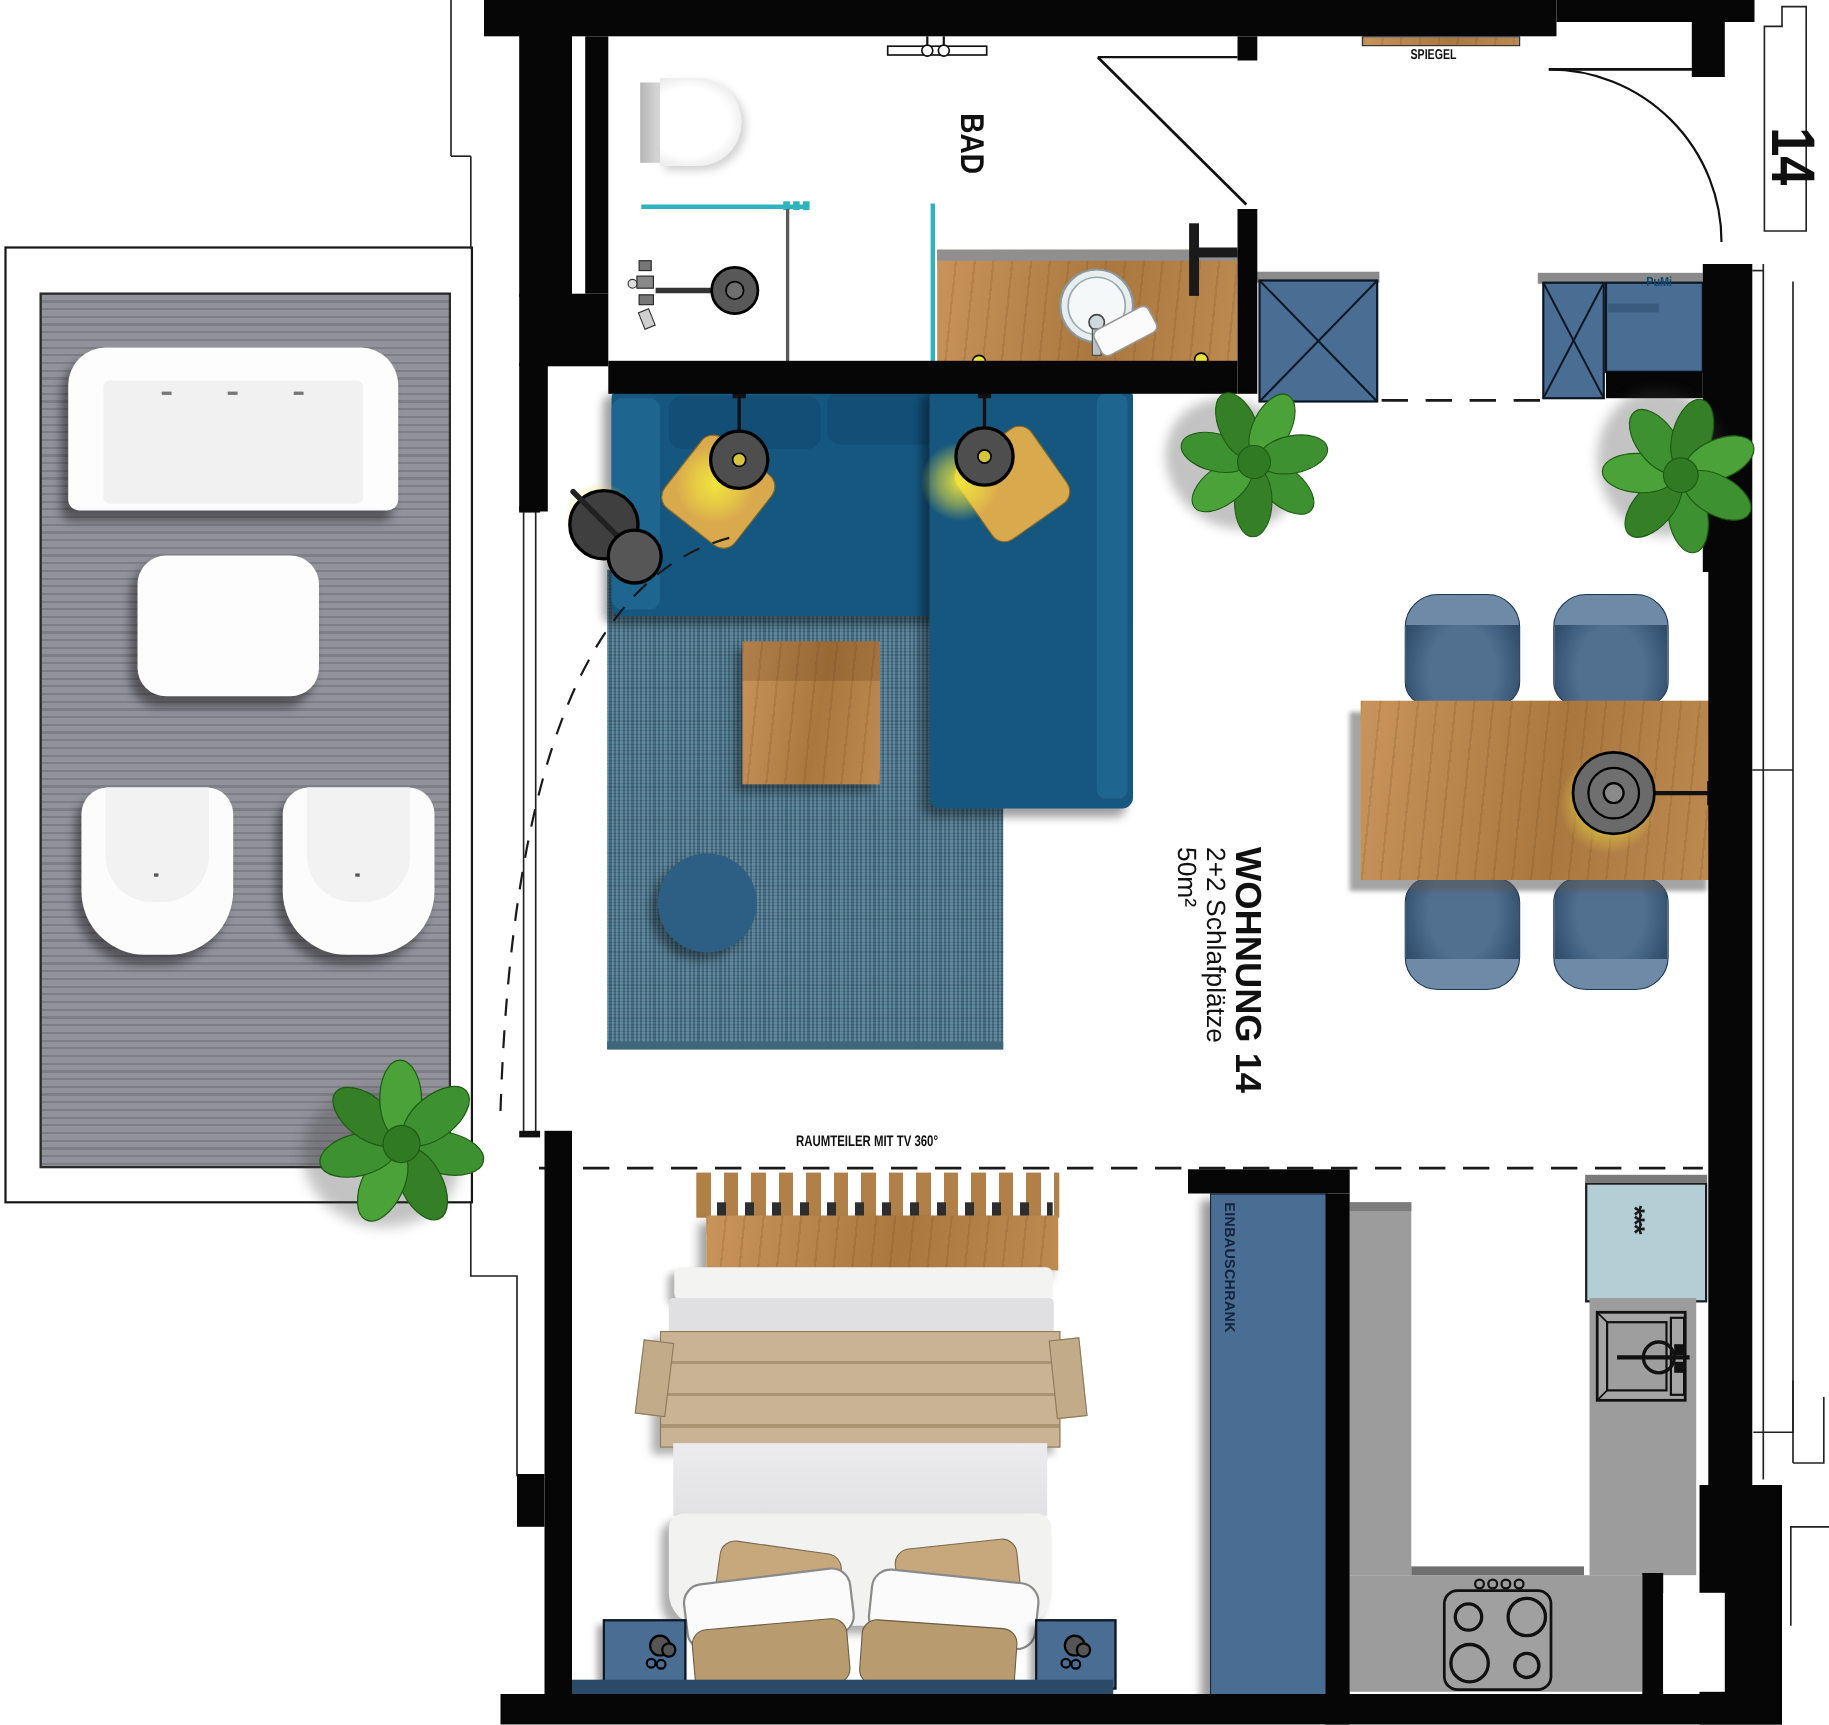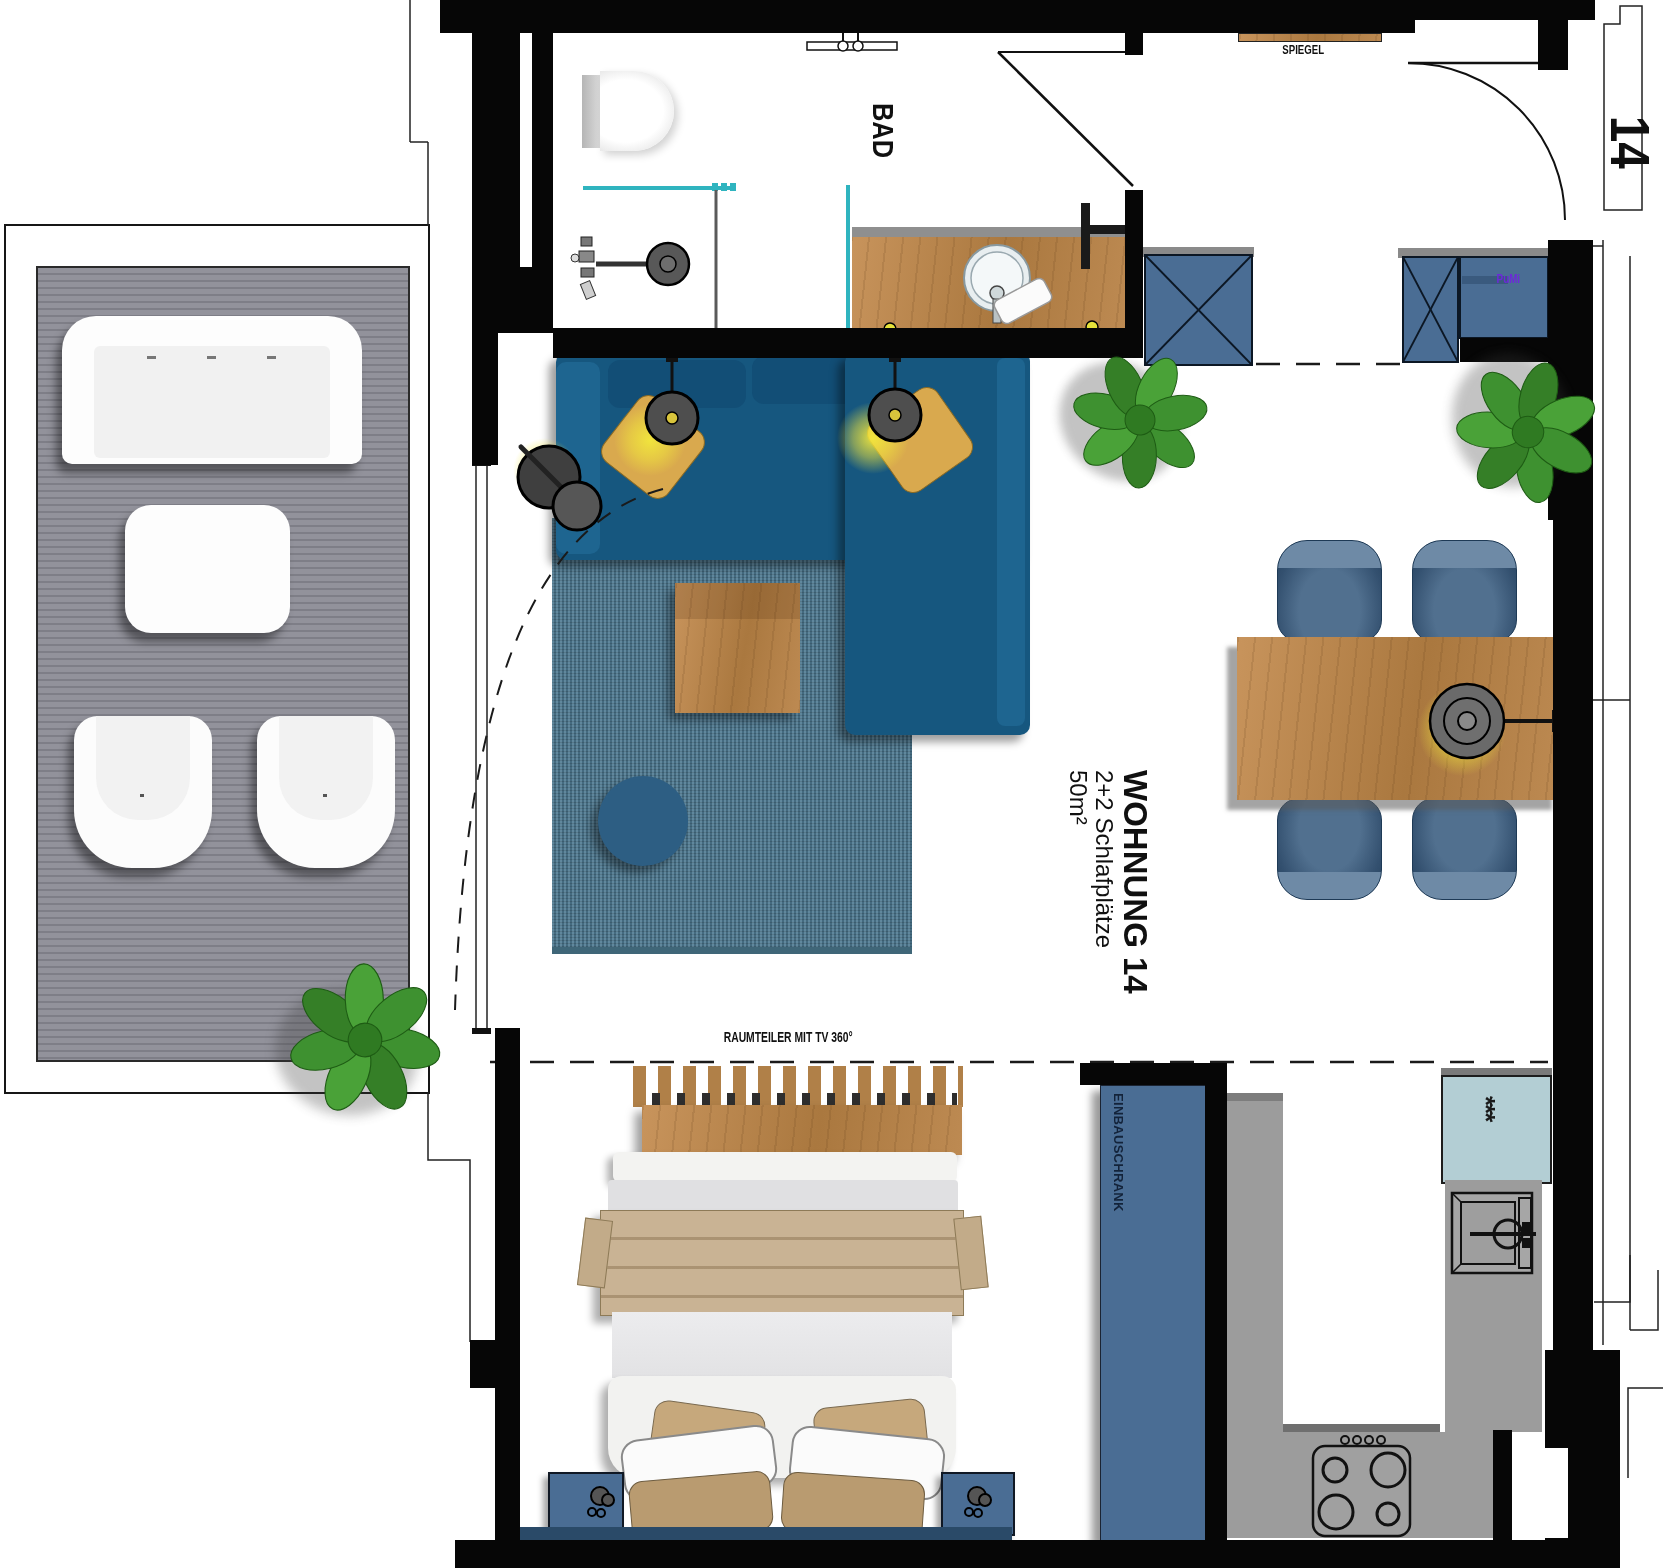--- a/index.html
+++ b/index.html
@@ -349,21 +349,21 @@
   </svg>
 
   <div class="lbl rot90" style="left:833px;top:108px;width:90px;height:44px;font-size:30px;text-align:center;">
     <span class="cond" style="transform:scaleX(.85);">BAD</span>
   </div>
 
   <div class="lbl" style="left:1258px;top:42px;width:90px;font-size:13px;text-align:center;">
     <span class="cond">SPIEGEL</span>
   </div>
 
-  <div class="lbl" style="left:1462px;top:272px;width:92px;font-size:12px;text-align:center;color:#6d28d9;">
+  <div class="lbl" style="left:1462px;top:249px;width:92px;font-size:12px;text-align:center;color:#0c4a6e;">
     <span class="cond" style="transform:scaleX(.82);">PuMi</span>
   </div>
 
   <div class="lbl rot90" style="left:1595px;top:113px;width:70px;height:58px;font-size:56px;text-align:center;line-height:58px;">
     <span class="cond" style="transform:scaleX(.85);">14</span>
   </div>
 
   <div class="abs rot90" style="left:990px;top:847px;width:240px;height:86px;color:#101010;">
     <div style="font-size:33px;font-weight:bold;line-height:36px;">WOHNUNG 14</div>
     <div style="font-size:24px;line-height:26px;">2+2 Schlafplätze</div>

